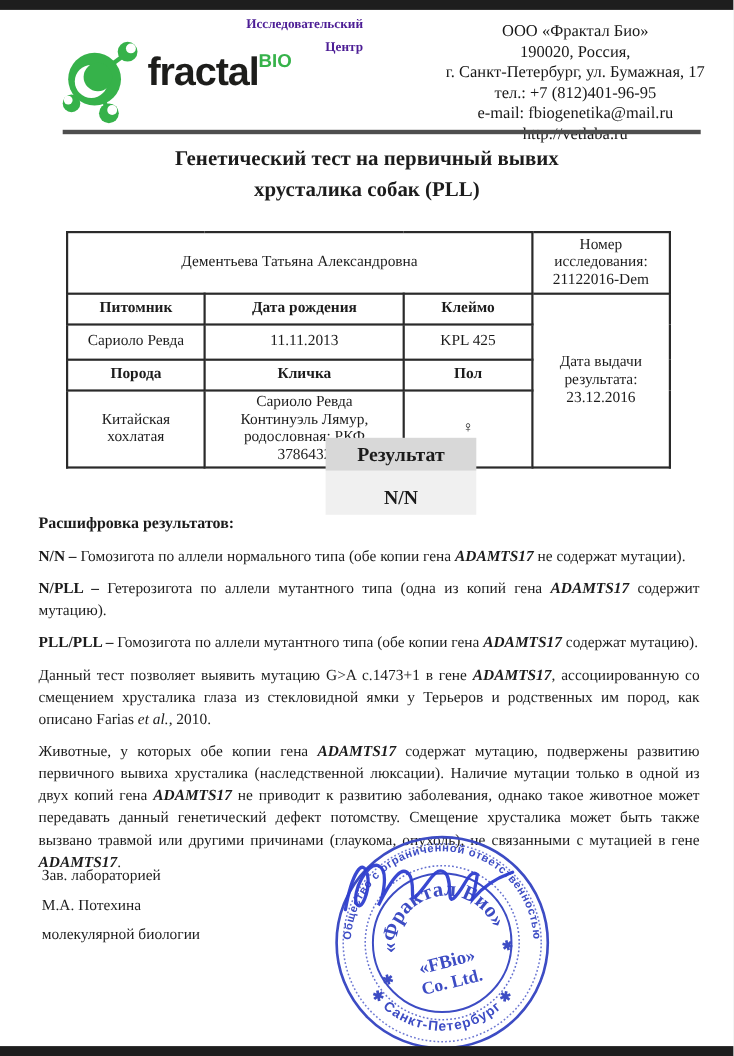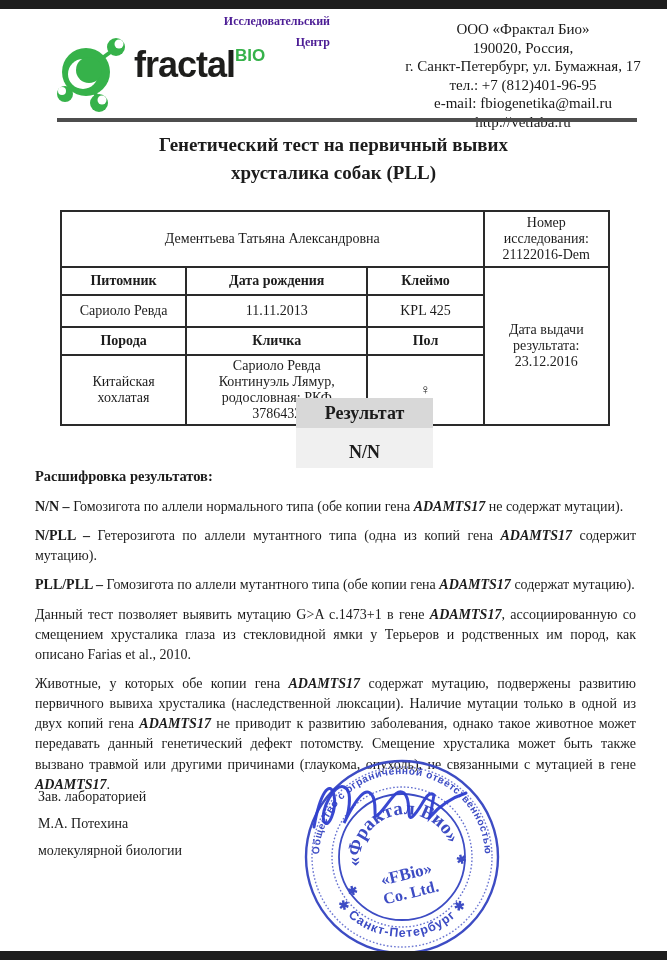--- a/index.html
+++ b/index.html
@@ -146,21 +146,21 @@
   <div class="result-box">
     <div class="result-label">Результат</div>
     <div class="result-value">N/N</div>
   </div>
 
   <div class="explanation">
     <h3>Расшифровка результатов:</h3>
     <p><span style="font-weight: bold;">N/N – </span><span>Гомозигота по аллели нормального типа (обе копии гена </span><span style="font-weight: bold; font-style: italic;">ADAMTS17</span><span> не содержат мутации).</span></p>
     <p><span style="font-weight: bold;">N/PLL – </span><span>Гетерозигота по аллели мутантного  типа (одна из копий гена </span><span style="font-weight: bold; font-style: italic;">ADAMTS17</span><span> содержит мутацию).</span></p>
     <p><span style="font-weight: bold;">PLL/PLL – </span><span>Гомозигота по аллели мутантного типа (обе копии гена </span><span style="font-weight: bold; font-style: italic;">ADAMTS17</span><span> содержат мутацию).</span></p>
-    <p><span>Данный тест позволяет выявить мутацию  G&gt;A c.1473+1 в гене </span><span style="font-weight: bold; font-style: italic;">ADAMTS17</span><span>, ассоциированную со смещением хрусталика глаза из стекловидной ямки у Терьеров и родственных им пород, как описано Farias </span><span style="">et al.</span><span>, 2010.</span></p>
+    <p><span>Данный тест позволяет выявить мутацию  G&gt;A c.1473+1 в гене </span><span style="font-weight: bold; font-style: italic;">ADAMTS17</span><span>, ассоциированную со смещением хрусталика глаза из стекловидной ямки у Терьеров и родственных им пород, как описано Farias </span><span style="font-style: italic;">et al.</span><span>, 2010.</span></p>
     <p><span>Животные, у которых обе копии гена </span><span style="font-weight: bold; font-style: italic;">ADAMTS17</span><span> содержат мутацию, подвержены развитию первичного вывиха хрусталика (наследственной люксации). Наличие мутации только в одной из двух копий гена </span><span style="font-weight: bold; font-style: italic;">ADAMTS17</span><span> не приводит к развитию заболевания, однако такое животное может передавать данный генетический дефект потомству. Смещение хрусталика может быть также вызвано травмой или другими причинами (глаукома, опухоль), не связанными с мутацией в гене  </span><span style="font-weight: bold; font-style: italic;">ADAMTS17</span><span>.</span></p>
   </div>
 
   <div class="signature">
       <div>Зав. лабораторией</div>
       <div>М.А. Потехина</div>
       <div>молекулярной биологии</div>
     </div>
 
   <svg class="stamp" viewBox="0 0 200 200">

